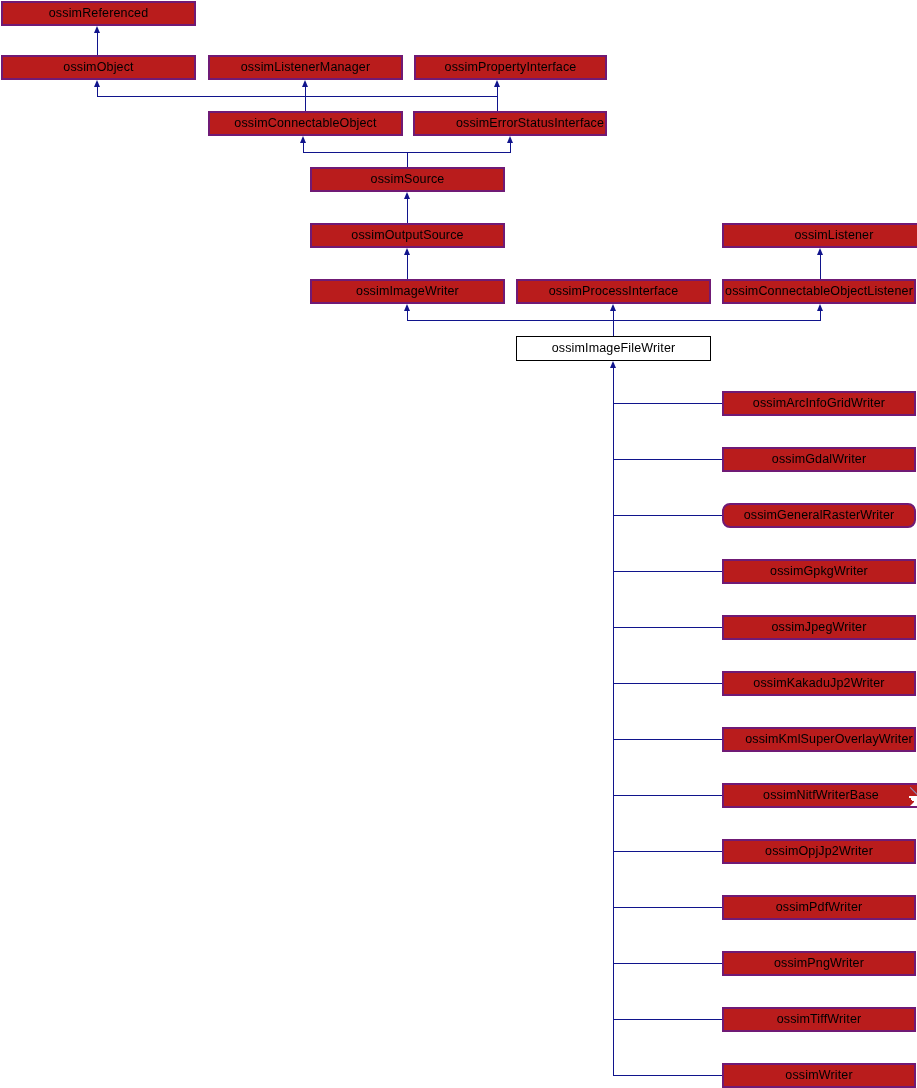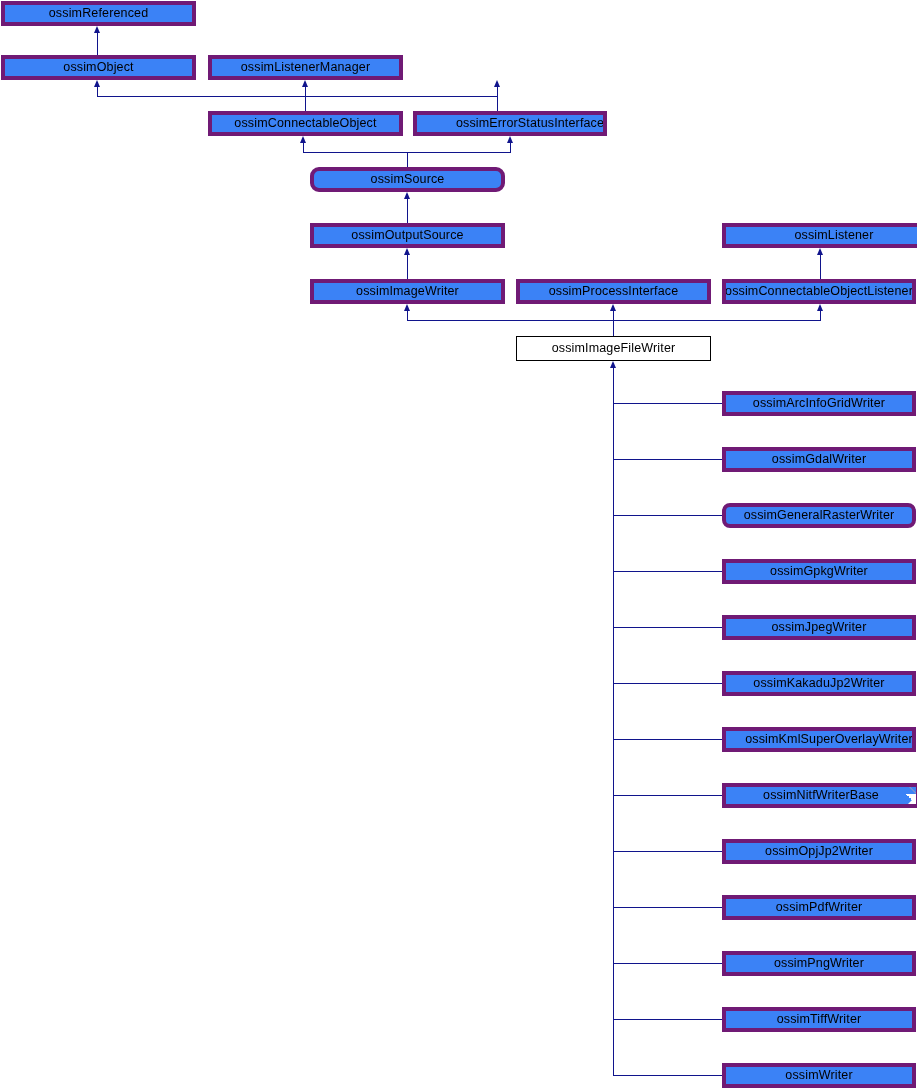--- a/index.html
+++ b/index.html
@@ -16,22 +16,22 @@
     width: 917px;
     height: 1088px;
     background: #ffffff;
     overflow: hidden;
   }
   
   .node {
     position: absolute;
     box-sizing: border-box;
     height: 25px;
-    background: #3b82f6;
-    border: 4px solid #701a75;
+    background: #b91c1c;
+    border: 2px solid #701a75;
     display: flex;
     align-items: center;
     justify-content: center;
     white-space: nowrap;
     overflow: hidden;
   }
   .node .label {
     font-size: 12.5px;
     line-height: 1;
     color: #000000;
@@ -110,20 +110,23 @@
 
   <div class="vline" style="left:97px; top:33px; height:22px;"></div>
   <div class="arrow-up" style="left:94px; top:26px;"></div>
 
   <div class="node" style="left:1px; top:55px; width:195px;">
     <span class="label">ossimObject</span>
   </div>
   <div class="node" style="left:208px; top:55px; width:195px;">
     <span class="label">ossimListenerManager</span>
   </div>
+  <div class="node" style="left:414px; top:55px; width:193px;">
+    <span class="label">ossimPropertyInterface</span>
+  </div>
 
   <div class="hline" style="left:97px; top:96px; width:401px;"></div>
   <div class="vline" style="left:97px; top:87px; height:10px;"></div>
   <div class="arrow-up" style="left:94px; top:80px;"></div>
   <div class="vline" style="left:305px; top:87px; height:24px;"></div>
   <div class="arrow-up" style="left:302px; top:80px;"></div>
   <div class="vline" style="left:497px; top:87px; height:24px;"></div>
   <div class="arrow-up" style="left:494px; top:80px;"></div>
 
   <div class="node" style="left:208px; top:111px; width:195px;">
@@ -133,21 +136,21 @@
     <span class="label">ossimErrorStatusInterface</span>
   </div>
 
   <div class="hline" style="left:303px; top:152px; width:208px;"></div>
   <div class="vline" style="left:303px; top:143px; height:10px;"></div>
   <div class="arrow-up" style="left:300px; top:136px;"></div>
   <div class="vline" style="left:510px; top:143px; height:10px;"></div>
   <div class="arrow-up" style="left:507px; top:136px;"></div>
   <div class="vline" style="left:407px; top:152px; height:15px;"></div>
 
-  <div class="node" style="left:310px; top:167px; width:195px;border-radius:9px;">
+  <div class="node" style="left:310px; top:167px; width:195px;">
     <span class="label">ossimSource</span>
   </div>
   <div class="vline" style="left:407px; top:199px; height:24px;"></div>
   <div class="arrow-up" style="left:404px; top:192px;"></div>
 
   <div class="node" style="left:310px; top:223px; width:195px;">
     <span class="label">ossimOutputSource</span>
   </div>
   <div class="node" style="left:722px; top:223px; width:224px;">
     <span class="label">ossimListener</span>

